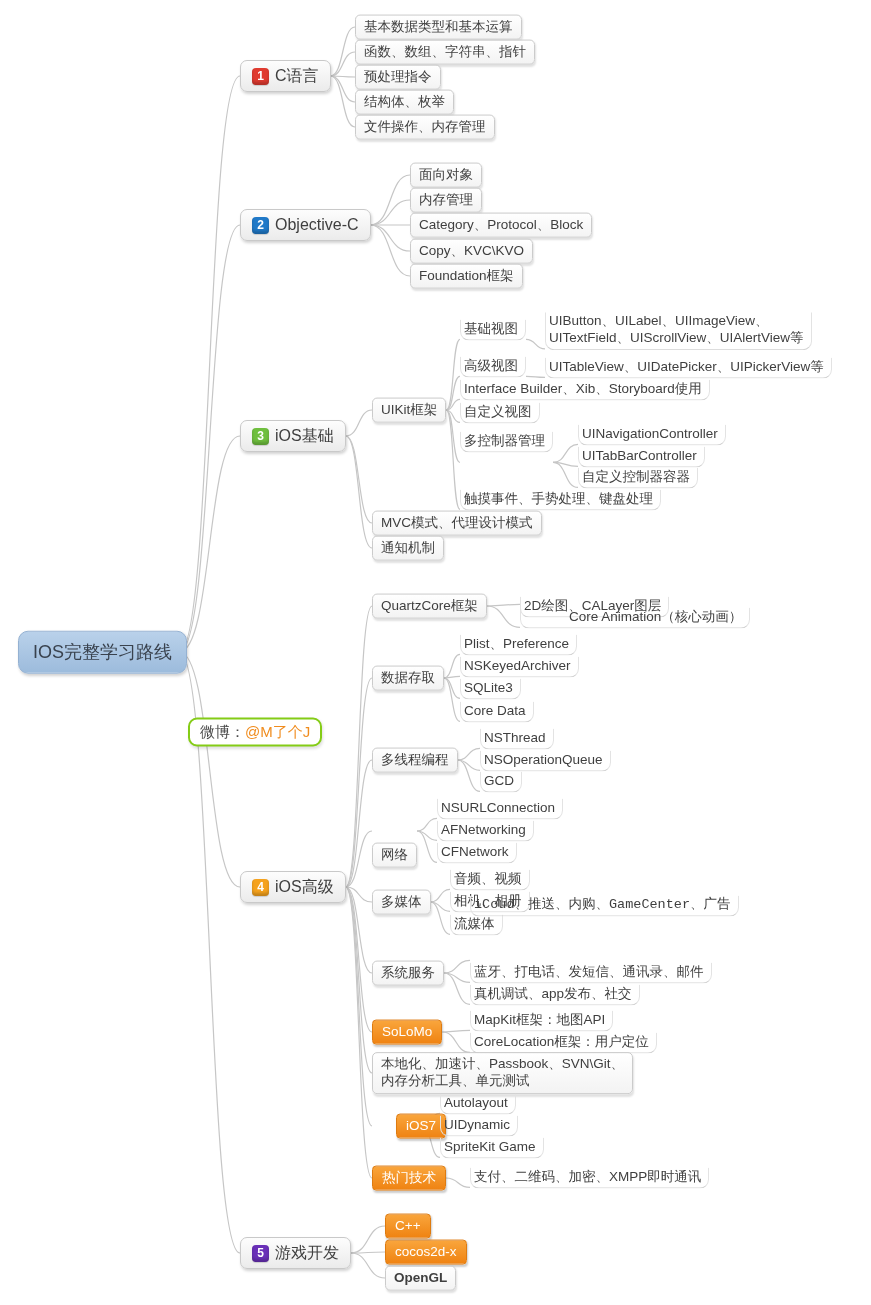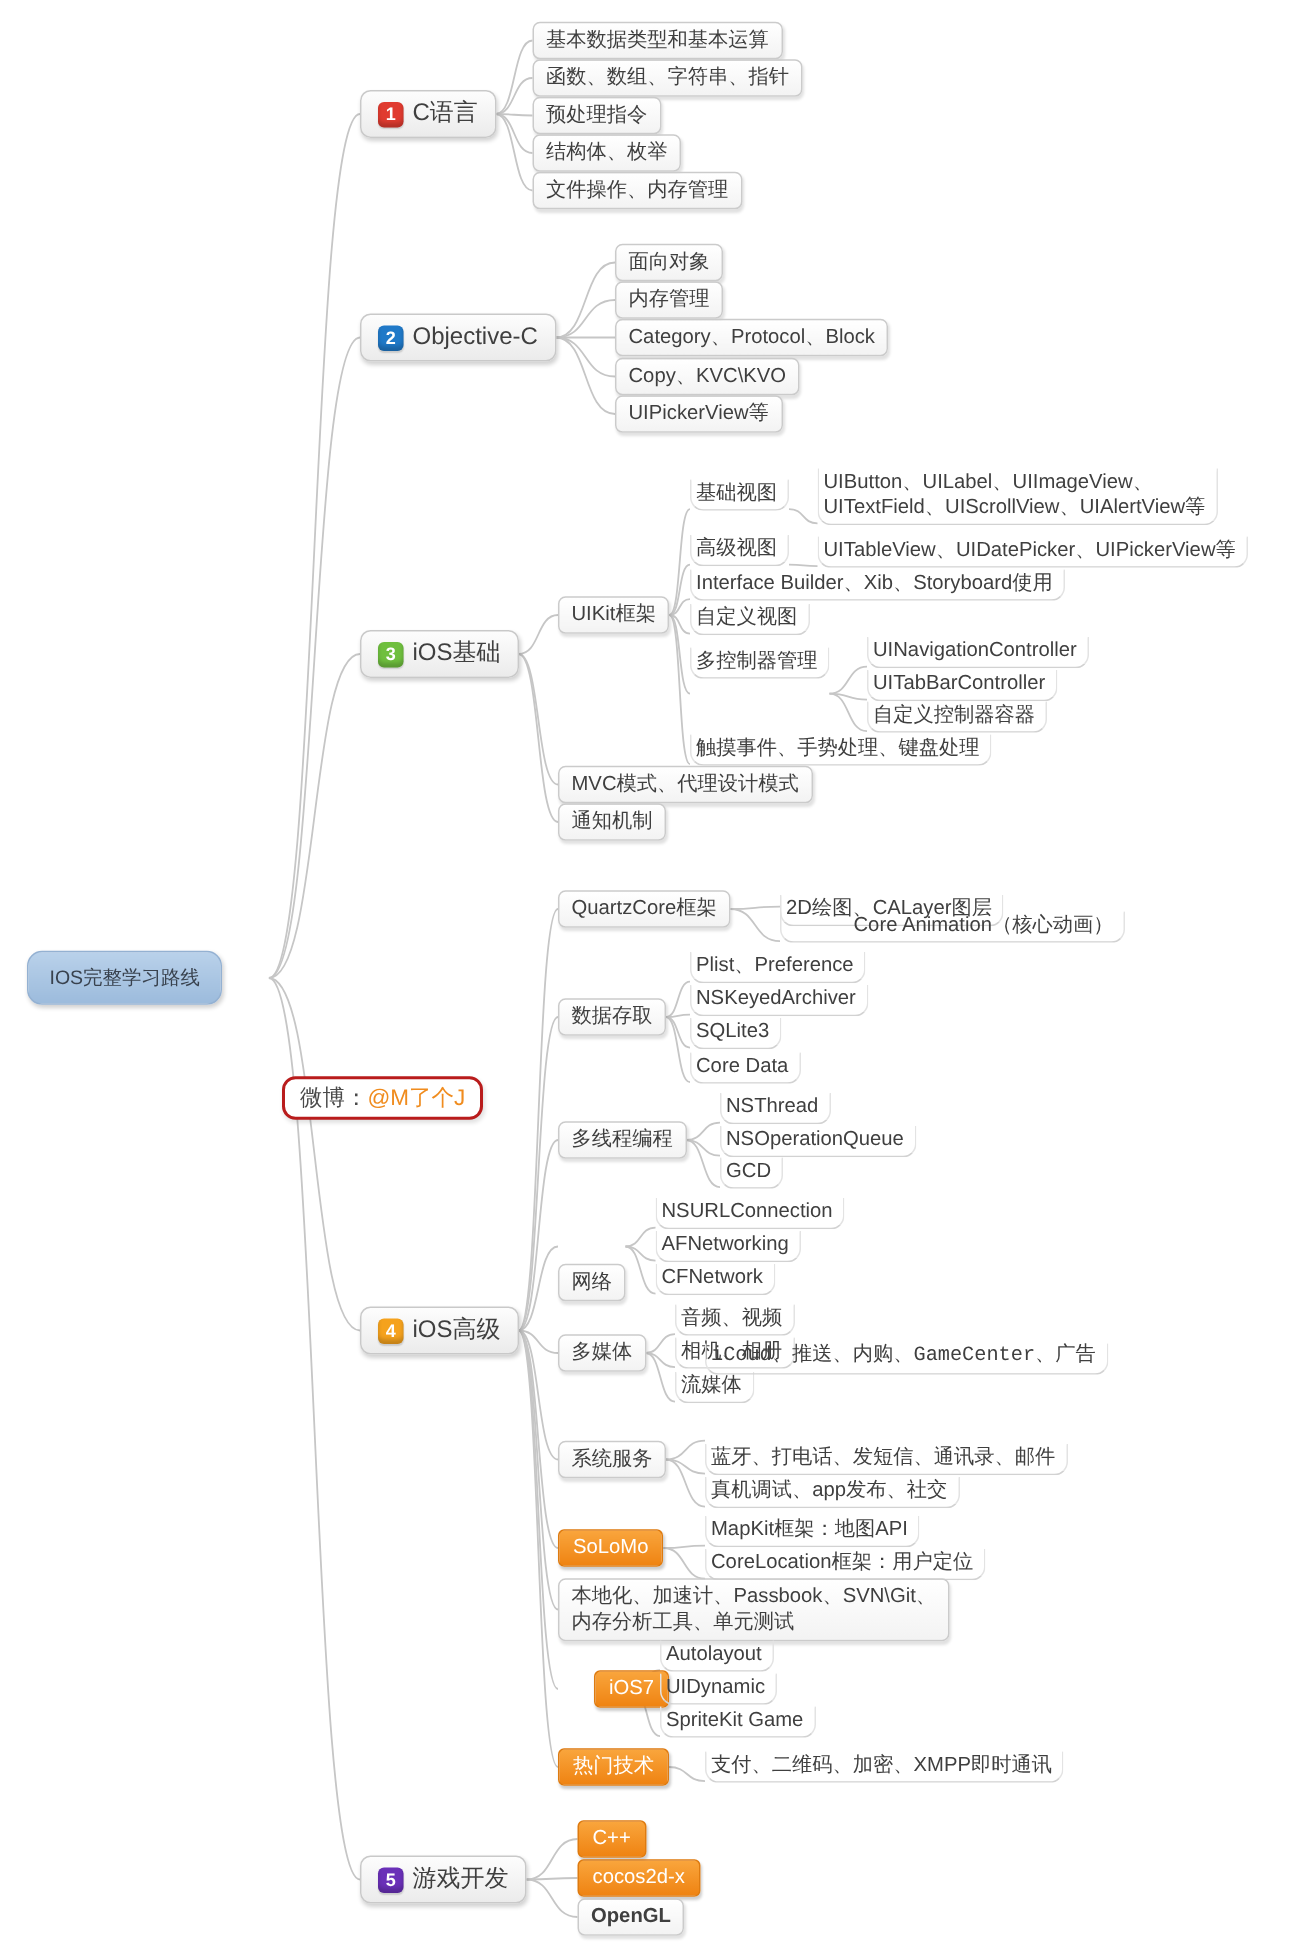--- a/index.html
+++ b/index.html
@@ -4,35 +4,35 @@
 <style>
   html,body{margin:0;padding:0;background:#ffffff;}
   body{width:871px;height:1305px;position:relative;font-family:"Liberation Sans","DejaVu Sans",sans-serif;}
   #canvas{position:absolute;left:0;top:0;width:871px;height:1305px;overflow:hidden;}
   #edges{position:absolute;left:0;top:0;z-index:0;}
   #edges path{fill:none;stroke:#c6c6c6;stroke-width:1.2;}
   .node{position:absolute;transform:translateY(-50%);z-index:1;display:flex;align-items:center;gap:6px;
         color:#3f3f3f;line-height:1.25;}
   .node .label{white-space:pre-line;}
   .s-root{background:linear-gradient(#b9d1ea,#9cbbdc);border:1px solid #94b1d2;border-radius:10px;
-          padding:9px 14px;font-size:13px;color:#39424e;box-shadow:1px 2px 3px rgba(0,0,0,.18);white-space:nowrap;}
+          padding:9px 14px;font-size:18px;color:#39424e;box-shadow:1px 2px 3px rgba(0,0,0,.18);white-space:nowrap;}
   .s-branch{background:linear-gradient(#fdfdfd,#ebebeb);border:1px solid #c9c9c9;border-radius:7px;
           padding:5px 11px;font-size:16px;box-shadow:1px 2px 3px rgba(0,0,0,.18);white-space:nowrap;}
   .s-box{background:linear-gradient(#ffffff,#f3f3f3);border:1px solid #cbcbcb;border-radius:5px;
           padding:3px 8px;font-size:13.5px;box-shadow:1px 2px 2px rgba(0,0,0,.12);}
   .s-line{padding:1px 7px 2px 3px;font-size:13.5px;
           border-left:1px solid #e3e3e3;border-right:1px solid #e3e3e3;border-bottom:1px solid #d2d2d2;
           border-radius:0 0 9px 9px;}
   .s-orange{background:linear-gradient(#f9a53c,#ef8312);border:1px solid #de7b10;border-radius:4px;
           padding:3px 9px;font-size:13.5px;color:#ffffff;box-shadow:1px 2px 2px rgba(0,0,0,.2);}
   .badge{display:inline-flex;align-items:center;justify-content:center;flex:0 0 auto;
          width:17px;height:17px;border-radius:4px;color:#fff;font-size:12px;font-weight:bold;
          box-shadow:inset 0 -3px 3px rgba(0,0,0,.2), 0 1px 1px rgba(0,0,0,.15);}
   .weibo{position:absolute;left:188px;top:732px;transform:translateY(-50%);z-index:1;
-         background:#fff;border:2px solid #b91c1c;border-radius:9px;padding:3px 10px;
+         background:#fff;border:2px solid #84cc16;border-radius:9px;padding:3px 10px;
          font-size:15px;color:#4a4a4a;box-shadow:1px 2px 3px rgba(0,0,0,.12);white-space:nowrap;}
   .weibo .handle{color:#f08c1e;}
 </style>
 </head>
 <body>
 
 <div id="canvas">
   <svg id="edges" width="871" height="1305" viewBox="0 0 871 1305">
       <path d="M 179.3 652.0 C 212.7 652.0, 206.6 76.0, 240.0 76.0"></path>
       <path d="M 330.6 76.0 C 344.0 76.0, 341.6 27.0, 355.0 27.0"></path>
@@ -136,21 +136,21 @@
     <div class="node s-box" style="left: 410px; top: 200px;">
       <span class="label">内存管理</span>
     </div>
     <div class="node s-box" style="left: 410px; top: 225px;">
       <span class="label">Category、Protocol、Block</span>
     </div>
     <div class="node s-box" style="left: 410px; top: 251px;">
       <span class="label">Copy、KVC\KVO</span>
     </div>
     <div class="node s-box" style="left: 410px; top: 276px;">
-      <span class="label">UIPickerView等</span>
+      <span class="label">Foundation框架</span>
     </div>
     <div class="node s-branch" style="left: 240px; top: 436px;">
       <span class="badge" style="background: rgb(111, 191, 62);">3</span>
       <span class="label">iOS基础</span>
     </div>
     <div class="node s-box" style="left: 372px; top: 410px;">
       <span class="label">UIKit框架</span>
     </div>
     <div class="node s-line" style="left: 460px; top: 330px;">
       <span class="label">基础视图</span>

